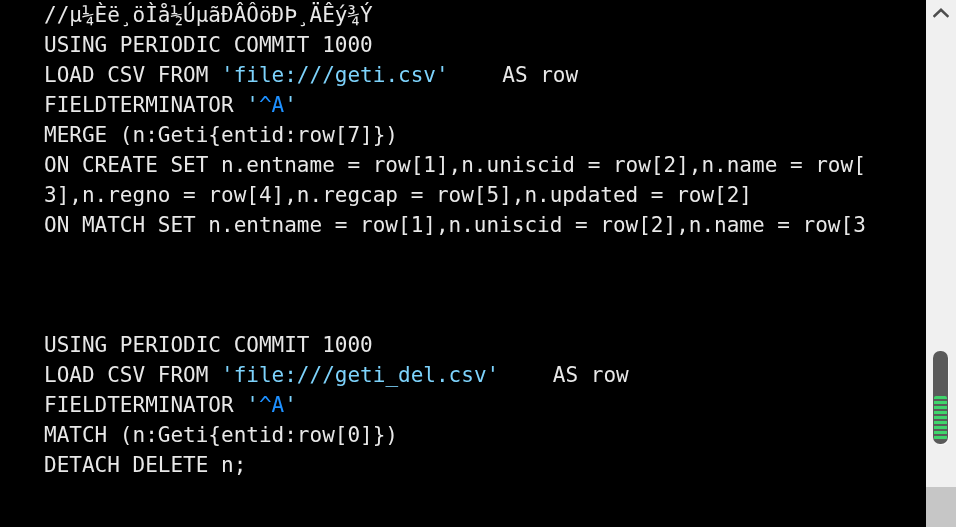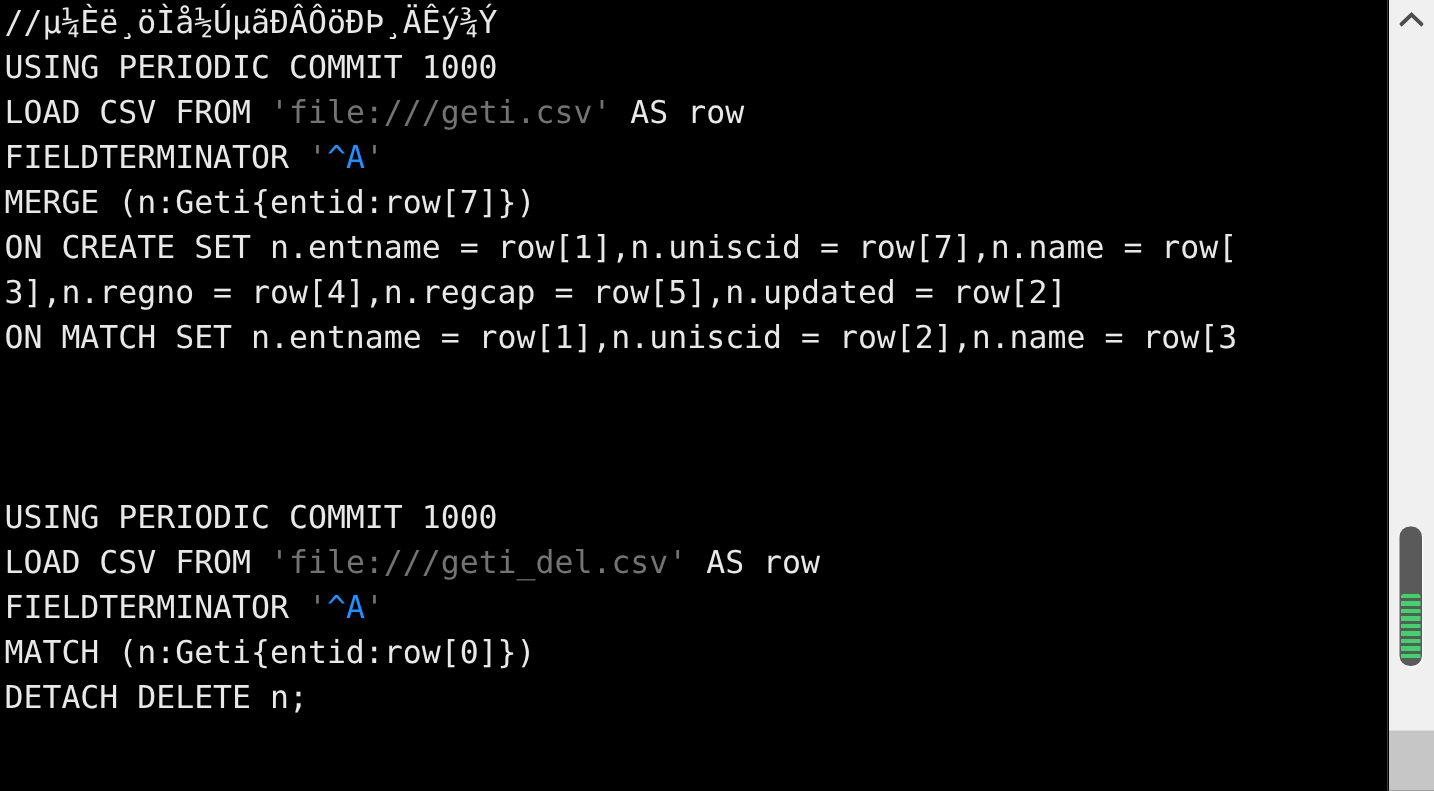--- a/index.html
+++ b/index.html
@@ -39,22 +39,22 @@
     line-height: 30px;
     font-size: 21px;
     font-family: "DejaVu Sans Mono", "Liberation Mono", monospace;
     color: #e8e8e8;
     white-space: pre;
     padding-left: 3px;
     letter-spacing: 0px;
     -webkit-font-smoothing: none;
   }
 
-  .tok-plain  { color: #e8e8e8; }
-  .tok-quote  { color: #737373; }
+  .tok-plain  { color: #e8e8e8; margin-left: 41px; }
+  .tok-quote  { color: #7dd3fc; }
   .tok-ctrl   { color: #1e90ff; }
 
   
   #scrollbar {
     position: relative;
     width: 31px;
     height: 527px;
     background: #f0f0f0;
     border-left: 1px solid #000000;
     box-sizing: border-box;
@@ -115,21 +115,21 @@
 
 <div id="app">
 
   <div id="code-area">
 
   <div class="code-line"><span class="tok-plain">//µ¼Èë¸öÌå½ÚµãÐÂÔöÐÞ¸ÄÊý¾Ý</span></div>
       <div class="code-line"><span class="tok-plain">USING PERIODIC COMMIT 1000</span></div>
       <div class="code-line"><span class="tok-plain">LOAD CSV FROM </span><span class="tok-quote">'file:///geti.csv'</span><span class="tok-plain"> AS row</span></div>
       <div class="code-line"><span class="tok-plain">FIELDTERMINATOR </span><span class="tok-quote">'</span><span class="tok-ctrl">^A</span><span class="tok-quote">'</span></div>
       <div class="code-line"><span class="tok-plain">MERGE (n:Geti{entid:row[7]})</span></div>
-      <div class="code-line"><span class="tok-plain">ON CREATE SET n.entname = row[1],n.uniscid = row[7],n.name = row[</span></div>
+      <div class="code-line"><span class="tok-plain">ON CREATE SET n.entname = row[1],n.uniscid = row[2],n.name = row[</span></div>
       <div class="code-line"><span class="tok-plain">3],n.regno = row[4],n.regcap = row[5],n.updated = row[2]</span></div>
       <div class="code-line"><span class="tok-plain">ON MATCH SET n.entname = row[1],n.uniscid = row[2],n.name = row[3</span></div>
       <div class="code-line"><span class="tok-plain"> </span></div>
       <div class="code-line"><span class="tok-plain"> </span></div>
       <div class="code-line"><span class="tok-plain"> </span></div>
       <div class="code-line"><span class="tok-plain">USING PERIODIC COMMIT 1000</span></div>
       <div class="code-line"><span class="tok-plain">LOAD CSV FROM </span><span class="tok-quote">'file:///geti_del.csv'</span><span class="tok-plain"> AS row</span></div>
       <div class="code-line"><span class="tok-plain">FIELDTERMINATOR </span><span class="tok-quote">'</span><span class="tok-ctrl">^A</span><span class="tok-quote">'</span></div>
       <div class="code-line"><span class="tok-plain">MATCH (n:Geti{entid:row[0]})</span></div>
       <div class="code-line"><span class="tok-plain">DETACH DELETE n;</span></div>

